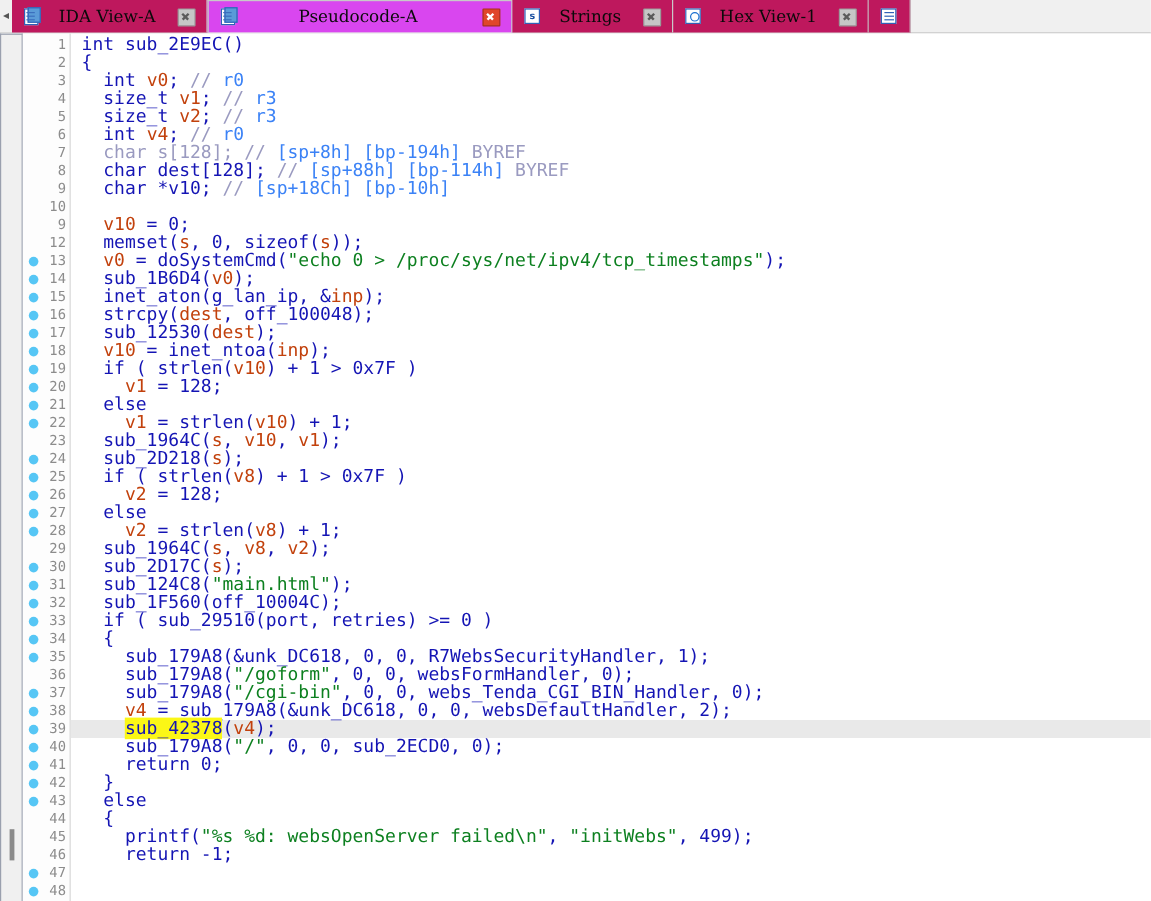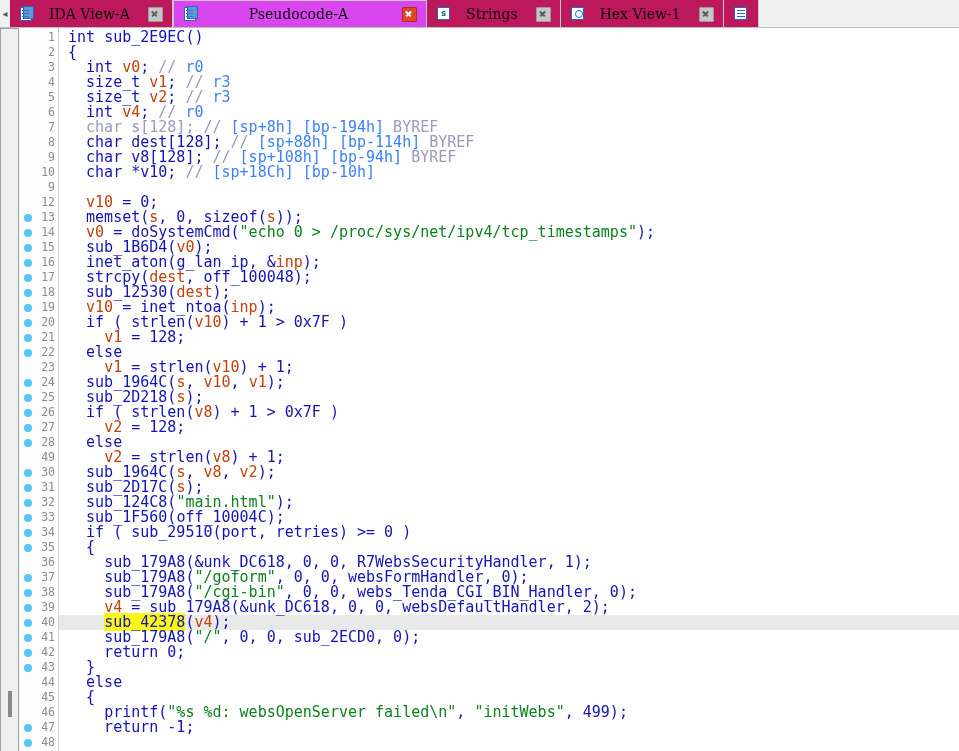--- a/index.html
+++ b/index.html
@@ -272,21 +272,21 @@
       <div class="gline"><span class="gdot"></span><span>19</span></div>
       <div class="gline"><span class="gdot"></span><span>20</span></div>
       <div class="gline"><span class="gdot"></span><span>21</span></div>
       <div class="gline"><span class="gdot"></span><span>22</span></div>
       <div class="gline"><span>23</span></div>
       <div class="gline"><span class="gdot"></span><span>24</span></div>
       <div class="gline"><span class="gdot"></span><span>25</span></div>
       <div class="gline"><span class="gdot"></span><span>26</span></div>
       <div class="gline"><span class="gdot"></span><span>27</span></div>
       <div class="gline"><span class="gdot"></span><span>28</span></div>
-      <div class="gline"><span>49</span></div>
+      <div class="gline"><span>29</span></div>
       <div class="gline"><span class="gdot"></span><span>30</span></div>
       <div class="gline"><span class="gdot"></span><span>31</span></div>
       <div class="gline"><span class="gdot"></span><span>32</span></div>
       <div class="gline"><span class="gdot"></span><span>33</span></div>
       <div class="gline"><span class="gdot"></span><span>34</span></div>
       <div class="gline"><span class="gdot"></span><span>35</span></div>
       <div class="gline"><span>36</span></div>
       <div class="gline"><span class="gdot"></span><span>37</span></div>
       <div class="gline"><span class="gdot"></span><span>38</span></div>
       <div class="gline"><span class="gdot"></span><span>39</span></div>
@@ -303,21 +303,20 @@
 
   <div id="code">
       <div class="cline"><span class="kw">int </span><span class="fn">sub_2E9EC</span><span class="kw">()</span></div>
       <div class="cline"><span class="kw">{</span></div>
       <div class="cline"><span class="kw">  int </span><span class="lvar">v0</span><span class="kw">; </span><span class="cmt">// </span><span class="cmt2">r0</span></div>
       <div class="cline"><span class="kw">  size_t </span><span class="lvar">v1</span><span class="kw">; </span><span class="cmt">// </span><span class="cmt2">r3</span></div>
       <div class="cline"><span class="kw">  size_t </span><span class="lvar">v2</span><span class="kw">; </span><span class="cmt">// </span><span class="cmt2">r3</span></div>
       <div class="cline"><span class="kw">  int </span><span class="lvar">v4</span><span class="kw">; </span><span class="cmt">// </span><span class="cmt2">r0</span></div>
       <div class="cline"><span class="cmt">  char </span><span class="cmt">s</span><span class="cmt">[128]; </span><span class="cmt">// </span><span class="cmt2">[sp+8h] [bp-194h]</span><span class="cmt"> BYREF</span></div>
       <div class="cline"><span class="kw">  char </span><span class="kw">dest</span><span class="kw">[128]; </span><span class="cmt">// </span><span class="cmt2">[sp+88h] [bp-114h]</span><span class="cmt"> BYREF</span></div>
-      <div class="cline"><span class="kw">  char </span><span class="kw">v8</span><span class="kw">[128]; </span><span class="cmt">// </span><span class="cmt2">[sp+108h] [bp-94h]</span><span class="cmt"> BYREF</span></div>
       <div class="cline"><span class="kw">  char *</span><span class="kw">v10</span><span class="kw">; </span><span class="cmt">// </span><span class="cmt2">[sp+18Ch] [bp-10h]</span></div>
       <div class="cline"><span class="kw"></span></div>
       <div class="cline"><span class="kw">  </span><span class="lvar">v10</span><span class="kw"> = 0;</span></div>
       <div class="cline"><span class="kw">  </span><span class="fn">memset</span><span class="kw">(</span><span class="lvar">s</span><span class="kw">, 0, sizeof(</span><span class="lvar">s</span><span class="kw">));</span></div>
       <div class="cline"><span class="kw">  </span><span class="lvar">v0</span><span class="kw"> = </span><span class="fn">doSystemCmd</span><span class="kw">(</span><span class="str">"echo 0 &gt; /proc/sys/net/ipv4/tcp_timestamps"</span><span class="kw">);</span></div>
       <div class="cline"><span class="kw">  </span><span class="fn">sub_1B6D4</span><span class="kw">(</span><span class="lvar">v0</span><span class="kw">);</span></div>
       <div class="cline"><span class="kw">  </span><span class="fn">inet_aton</span><span class="kw">(</span><span class="gvar">g_lan_ip</span><span class="kw">, &amp;</span><span class="lvar">inp</span><span class="kw">);</span></div>
       <div class="cline"><span class="kw">  </span><span class="fn">strcpy</span><span class="kw">(</span><span class="lvar">dest</span><span class="kw">, </span><span class="gvar">off_100048</span><span class="kw">);</span></div>
       <div class="cline"><span class="kw">  </span><span class="fn">sub_12530</span><span class="kw">(</span><span class="lvar">dest</span><span class="kw">);</span></div>
       <div class="cline"><span class="kw">  </span><span class="lvar">v10</span><span class="kw"> = </span><span class="fn">inet_ntoa</span><span class="kw">(</span><span class="lvar">inp</span><span class="kw">);</span></div>

